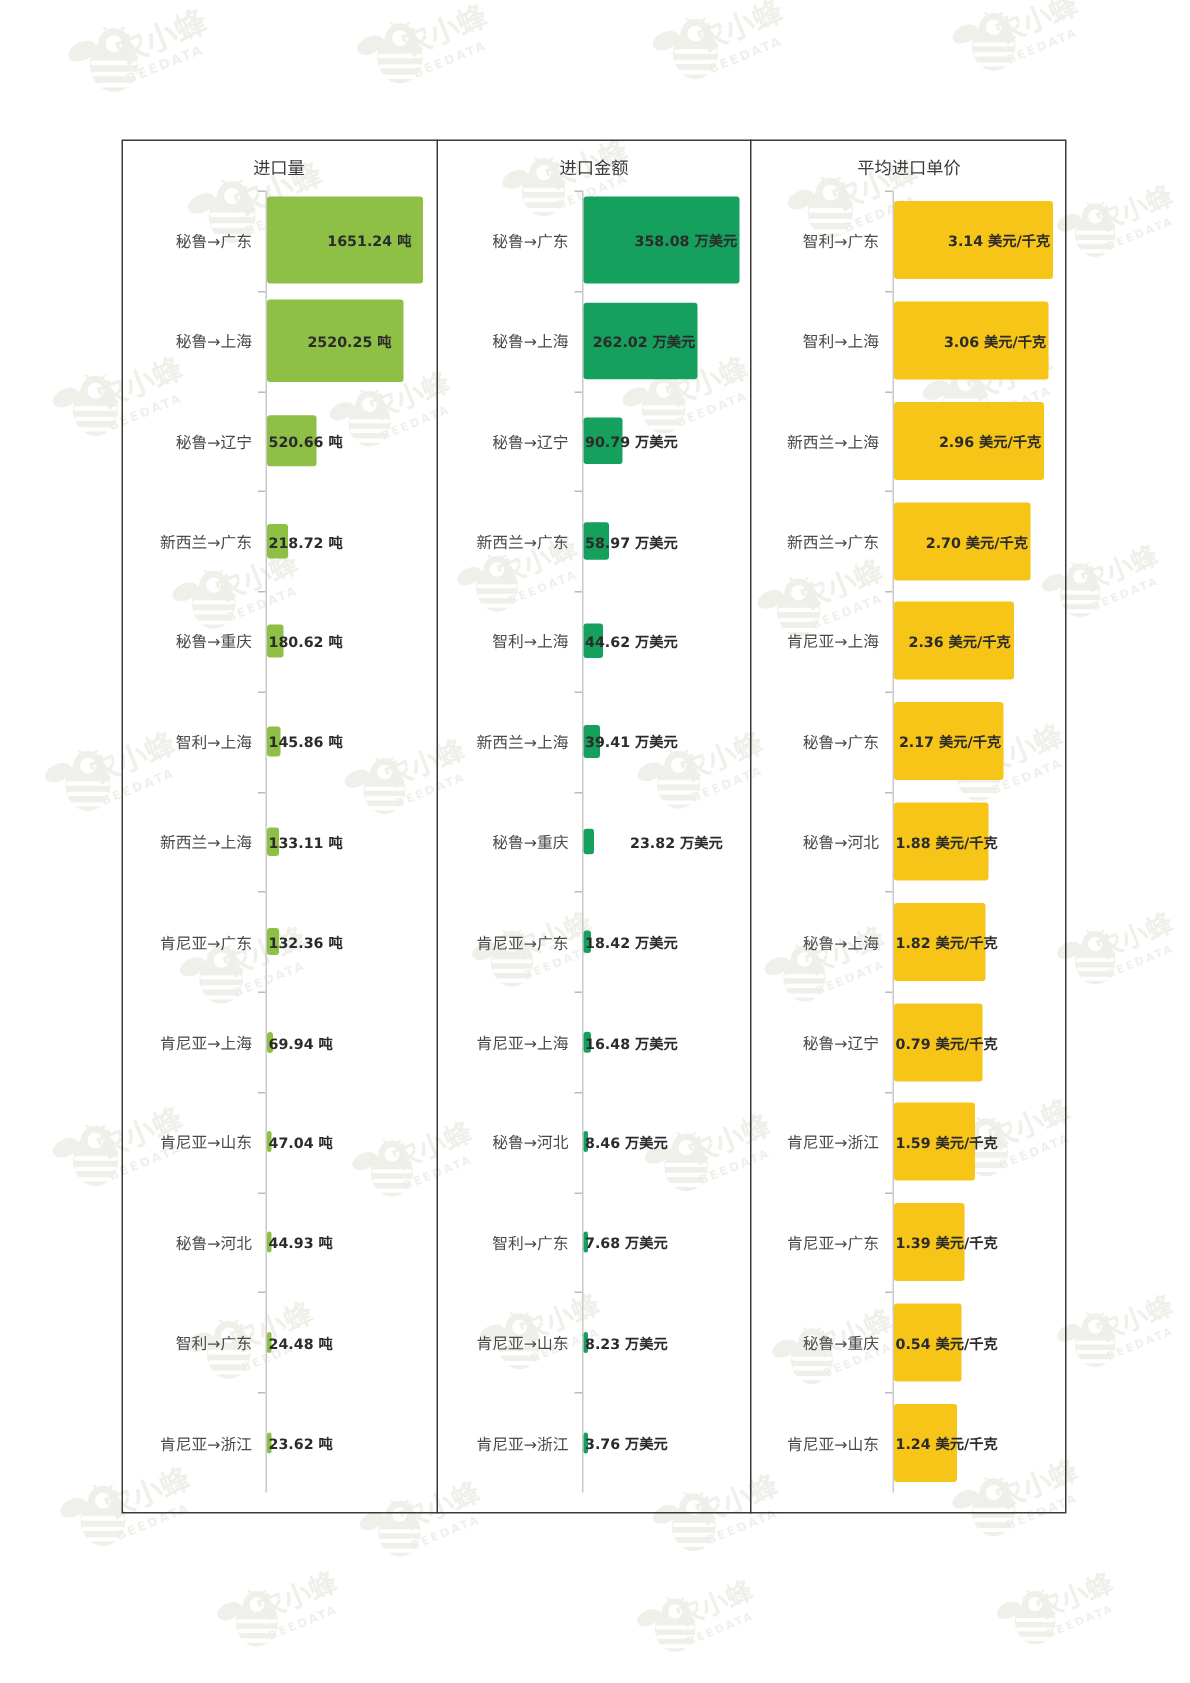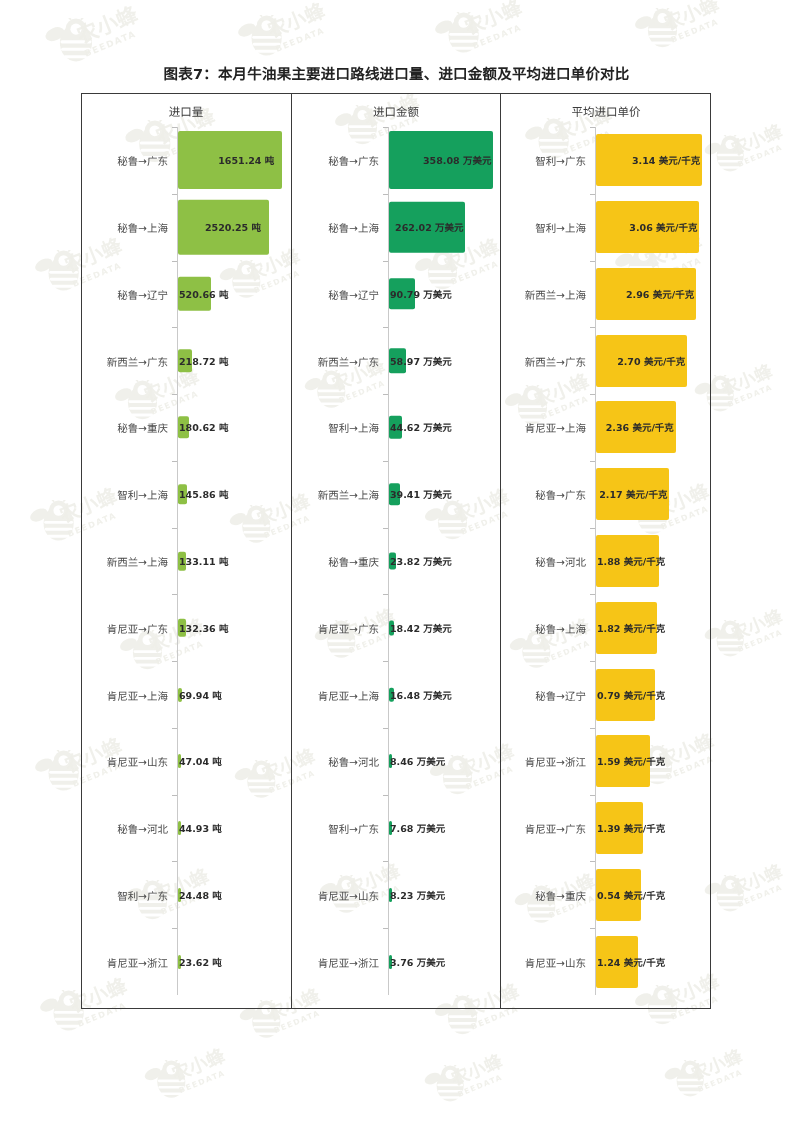--- a/index.html
+++ b/index.html
@@ -1148,21 +1148,20 @@
     <div class="wm" style="left:692.24px;top:1054px;">
     <div style="font-family:'DejaVu Sans','Liberation Sans',sans-serif;color:#efefe9;
       font-size:17.68px;font-weight:bold;line-height:1.25;transform:rotate(-22deg);">
       农小蜂<div style="font-size:7.425599999999999px;letter-spacing:1.5px;">BEEDATA</div>
     </div>
     </div>
   </div>
 
 <div id="page">
 
-  <div id="chart-title">图表7：本月牛油果主要进口路线进口量、进口金额及平均进口单价对比</div>
 
   <div id="chart-frame"></div>
 
   <div id="panels">
 
     <div class="panel p0">
       <div class="panel-title">进口量</div>
       <div class="plot">
         <div class="axis-line"></div>
         <div class="rows">
@@ -1279,21 +1278,21 @@
               <div class="bar-value" style="left: 98px;">44.62 万美元</div>
             </div>
             <div class="row" style="top: 367.231px; height: 0px;">
               <div class="row-label">新西兰→上海</div>
               <div class="bar" style="width: 11.4462px; height: 21.4862px; background: rgb(21, 160, 93);"></div>
               <div class="bar-value" style="left: 98px;">39.41 万美元</div>
             </div>
             <div class="row" style="top: 434px; height: 0px;">
               <div class="row-label">秘鲁→重庆</div>
               <div class="bar" style="width: 6.91823px; height: 17.1301px; background: rgb(21, 160, 93);"></div>
-              <div class="bar-value" style="left: 98px;">23.82 万美元</div>
+              <div class="bar-value" style="left: 98px; padding-left: 30px;">23.82 万美元</div>
             </div>
             <div class="row" style="top: 500.769px; height: 0px;">
               <div class="row-label">肯尼亚→广东</div>
               <div class="bar" style="width: 5.34987px; height: 15.2587px; background: rgb(21, 160, 93);"></div>
               <div class="bar-value" style="left: 98px;">18.42 万美元</div>
             </div>
             <div class="row" style="top: 567.538px; height: 0px;">
               <div class="row-label">肯尼亚→上海</div>
               <div class="bar" style="width: 4.78642px; height: 14.5134px; background: rgb(21, 160, 93);"></div>
               <div class="bar-value" style="left: 98px;">16.48 万美元</div>

